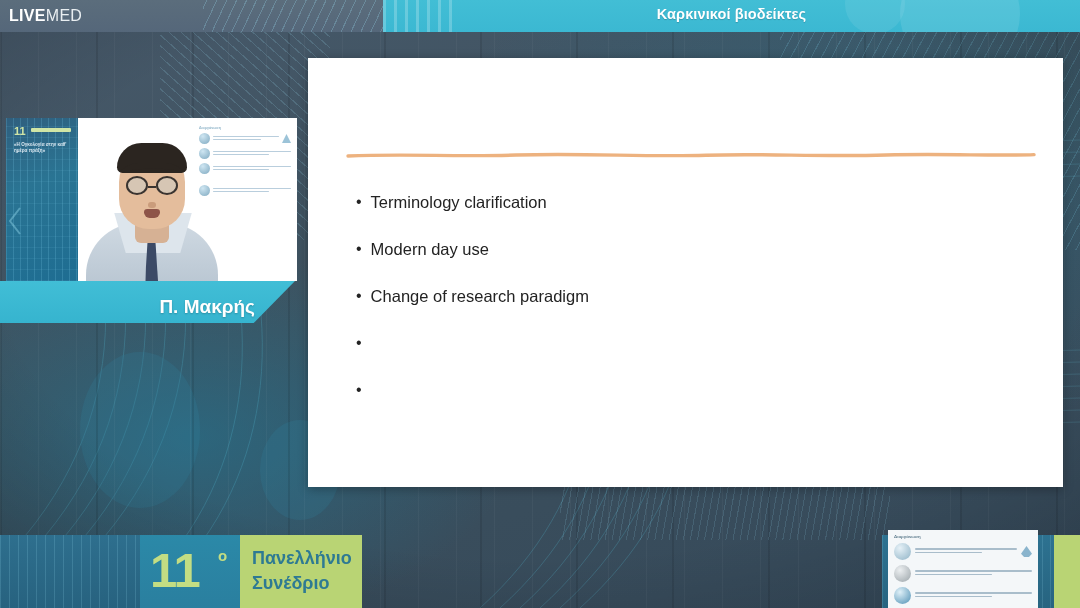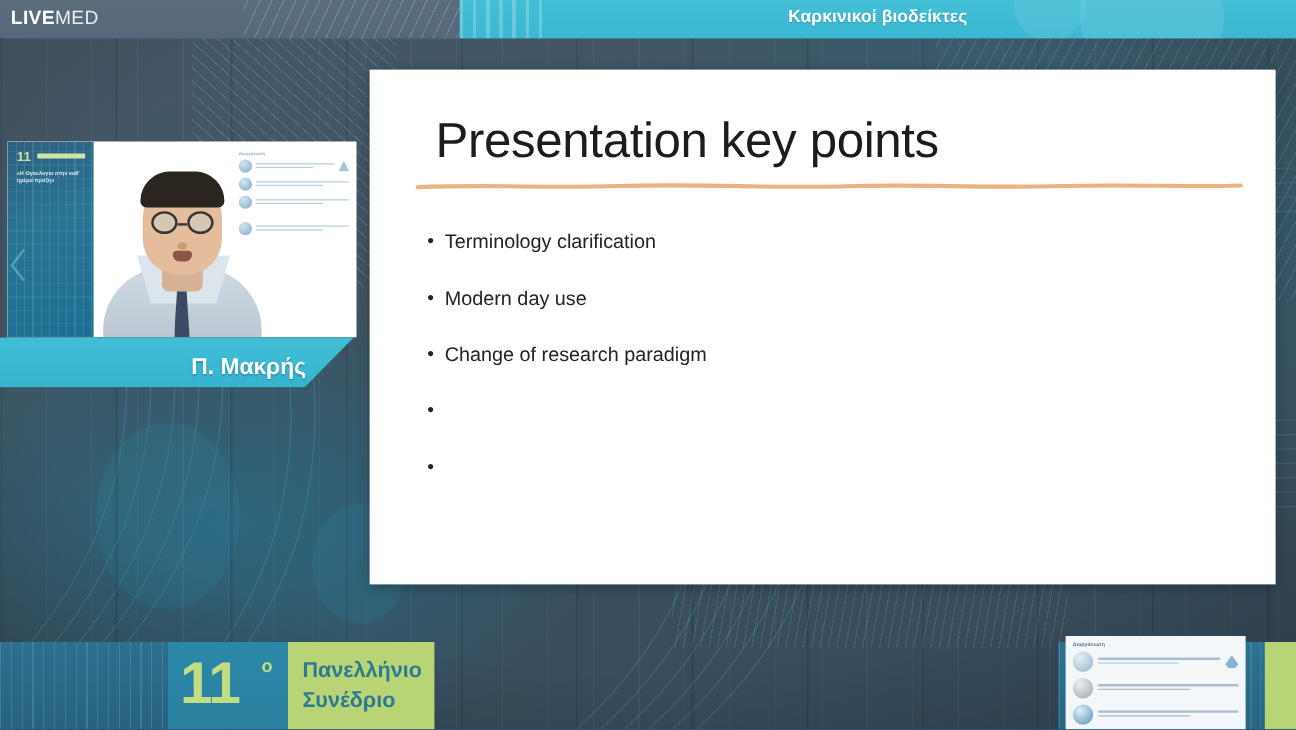--- a/index.html
+++ b/index.html
@@ -5,21 +5,21 @@
   * { margin:0; padding:0; box-sizing:border-box; }
   html, body {
     width:1080px; height:608px;
     font-family:"Liberation Sans", sans-serif;
     overflow:hidden; background:#3c5260;
   }
 
   
   #stage {
     position:relative; width:1080px; height:608px;
-    background:#0369a1;
+    background:#14b8a6;
     overflow:hidden;
   }
 
   
   .bg-base {
     position:absolute; inset:0;
     background:
       radial-gradient(ellipse 520px 300px at 18% 72%, rgba(32,120,150,.55) 0%, rgba(32,120,150,0) 62%),
       radial-gradient(ellipse 640px 420px at 78% 30%, rgba(36,112,140,.40) 0%, rgba(36,112,140,0) 65%),
       linear-gradient(165deg, #47596a 0%, #3d515e 45%, #35495a 100%);
@@ -457,21 +457,20 @@
         <div class="p-mouth"></div>
       </div>
     </div>
 
     <div class="cam-name">
       <span>Π. Μακρής</span>
     </div>
   </div>
 
   <div class="slide">
-    <div class="slide-title">Presentation key points</div>
 
     <svg class="slide-rule" viewBox="0 0 690 10" preserveAspectRatio="none">
       <path d="M2,6 C60,3.5 110,7 170,5 C240,2.8 300,7.2 360,5.2 C420,3.2 470,7 540,5 C600,3.4 650,6.2 688,4.6" fill="none" stroke="#edb27f" stroke-width="3.4" stroke-linecap="round"></path>
     </svg>
 
     <div class="bullets">
       <div class="bullet">
         <span class="dot">•</span>
         <span>Terminology clarification</span>
       </div>

